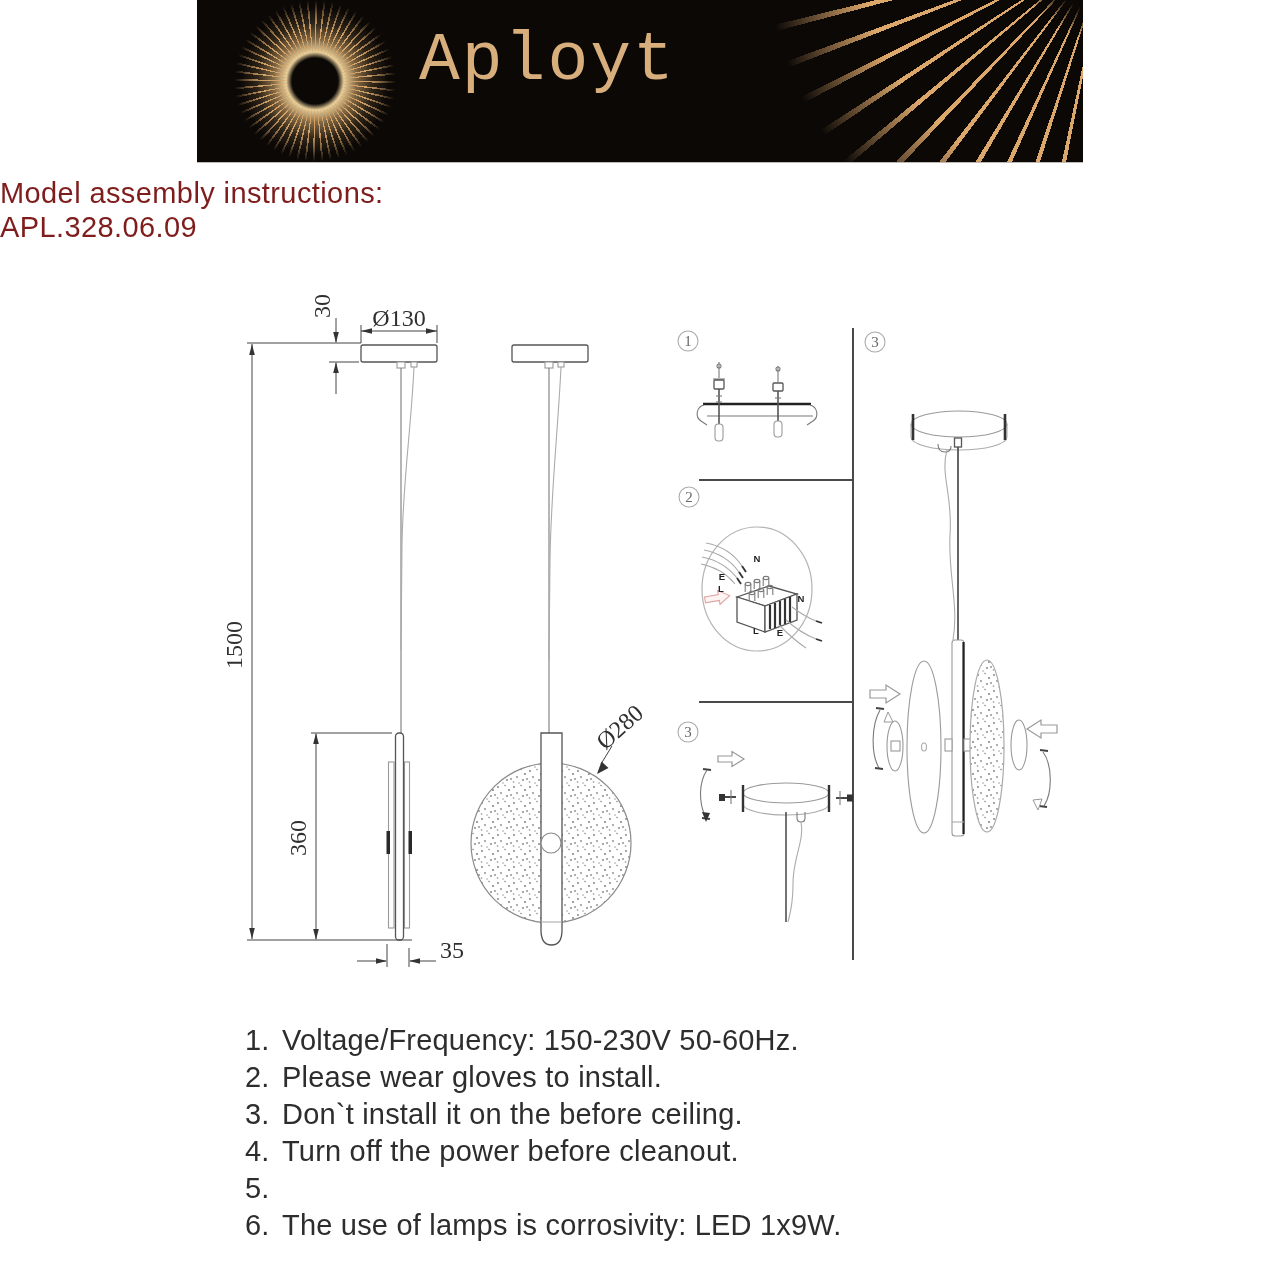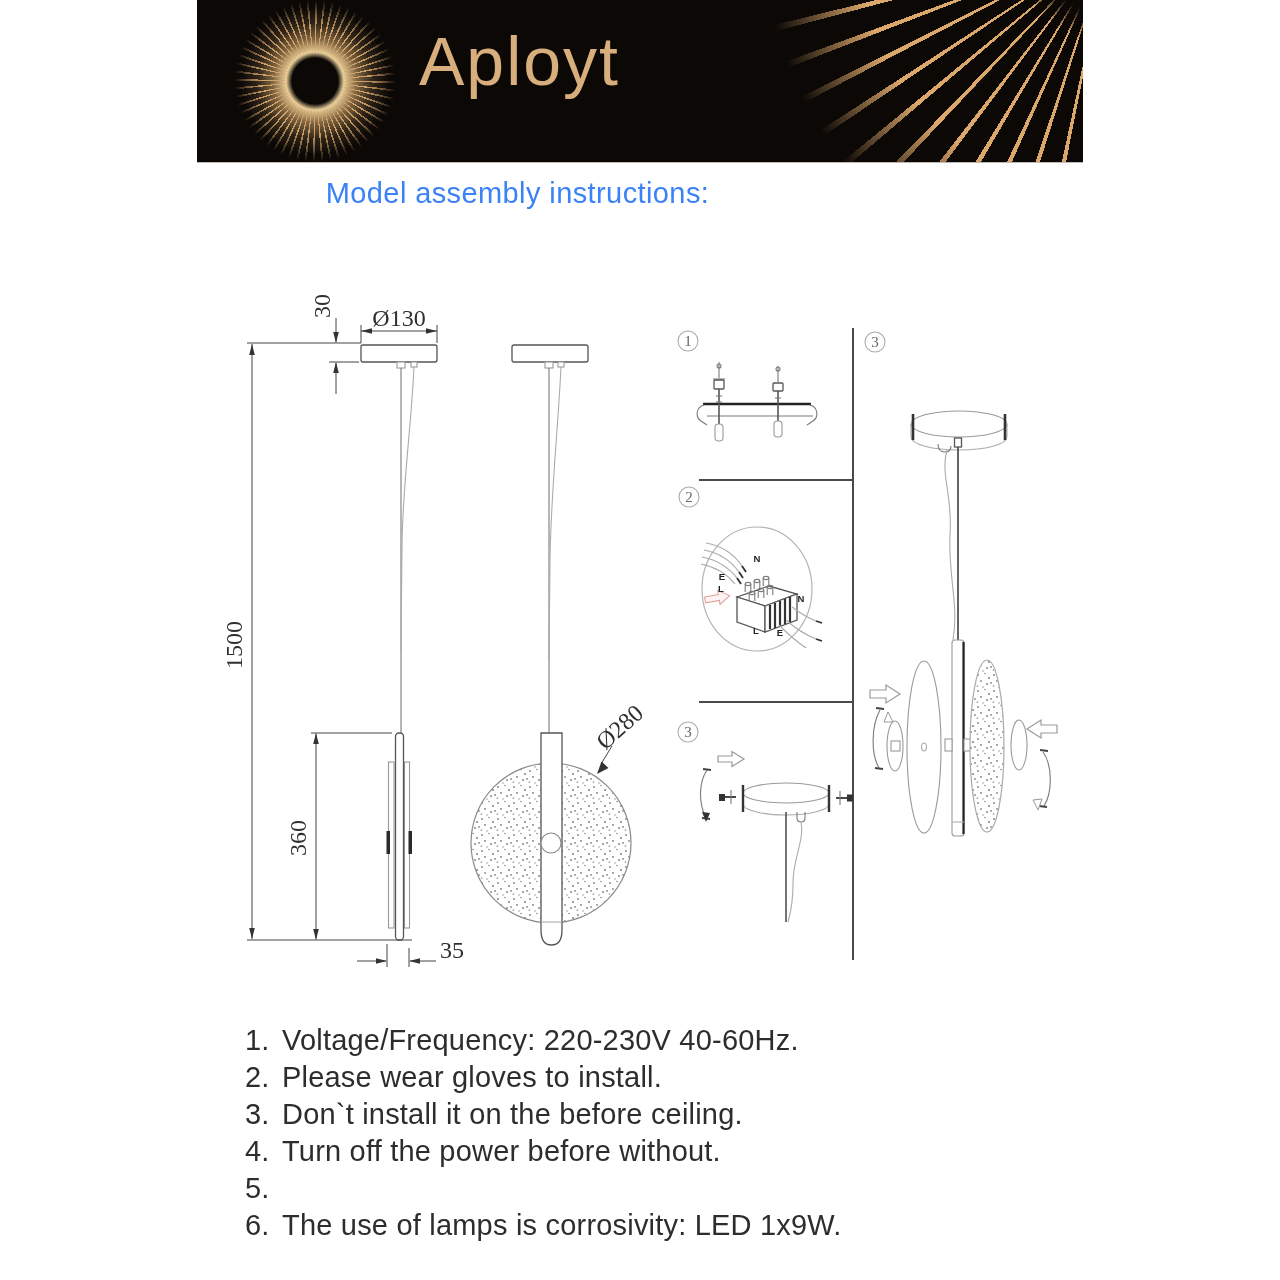--- a/index.html
+++ b/index.html
@@ -24,37 +24,37 @@
   .sun-rays {
     position:absolute; inset:0;
     background:repeating-conic-gradient(from 0deg at 50% 50%,
       #d2a268 0deg 1.5deg, rgba(0,0,0,0) 1.5deg 6deg);
     -webkit-mask-image:radial-gradient(circle at 50% 50%,
       transparent 0 27px, #000 35px 52px, rgba(0,0,0,0.55) 66px, transparent 81px);
     mask-image:radial-gradient(circle at 50% 50%,
       transparent 0 27px, #000 35px 52px, rgba(0,0,0,0.55) 66px, transparent 81px);
   }
   .brand {
-    position:absolute; left:222px; top:22px; font-family:Liberation Sans, sans-serif;
+    position:absolute; left:222px; top:22px; font-family:Liberation Mono, monospace;
     font-size:68px; line-height:1.15; letter-spacing:2px; color:#d8ae7c; font-weight:normal;
   }
   .corner-rays {
     position:absolute; top:0; right:0; width:330px; height:163px;
     background:repeating-conic-gradient(from 140deg at 108% -35%,
       #dca76b 0deg 1.05deg, rgba(0,0,0,0) 1.05deg 6.4deg);
     -webkit-mask-image:radial-gradient(circle at 108% -35%,
       rgba(0,0,0,0) 0 70px, #000 100px 250px, rgba(0,0,0,0) 345px);
     mask-image:radial-gradient(circle at 108% -35%,
       rgba(0,0,0,0) 0 70px, #000 100px 250px, rgba(0,0,0,0) 345px);
   }
 
   
   .title-line1, .title-line2 {
-    position:absolute; left:0; width:1035px; text-align:center;
-    color:#3b82f6; font-size:29px; letter-spacing:0.4px;
+    position:absolute; left:0; width:1035px; text-align:left;
+    color:#7f1d1d; font-size:29px; letter-spacing:0.4px;
   }
   .title-line1 { top:177px; }
   .title-line2 { top:211px; }
 
   
   #diagram { position:absolute; left:0; top:280px; }
   text.dim  { font-family:"Liberation Serif", serif; font-size:24px; fill:#2f2f2f; }
   text.step { font-family:"Liberation Serif", serif; font-size:15px; fill:#676767; }
   text.wire { font-family:"Liberation Sans", sans-serif; font-size:9.5px; font-weight:bold; fill:#222; }
   .s2 { stroke:#7a7a7a; stroke-width:1.1; fill:none; }
@@ -79,20 +79,21 @@
   <div id="banner">
     <div class="sun-box">
       <div class="sun-glow"></div>
       <div class="sun-rays"></div>
     </div>
     <div class="brand">Aployt</div>
     <div class="corner-rays"></div>
   </div>
 
   <div class="title-line1">Model assembly instructions:</div>
+  <div class="title-line2">APL.328.06.09</div>
 
   <svg id="diagram" width="1280" height="700" viewBox="0 280 1280 700" xmlns="http://www.w3.org/2000/svg">
     <defs>
       <pattern id="speck" width="16" height="16" patternUnits="userSpaceOnUse">
         <rect width="16" height="16" fill="#ffffff"></rect>
         <circle cx="2" cy="3" r="1" fill="#8a8a8a"></circle>
         <circle cx="9" cy="1.5" r="0.8" fill="#8a8a8a"></circle>
         <circle cx="13" cy="6" r="1.1" fill="#8a8a8a"></circle>
         <circle cx="5" cy="9" r="0.9" fill="#8a8a8a"></circle>
         <circle cx="11" cy="12" r="1" fill="#8a8a8a"></circle>
@@ -335,33 +336,33 @@
       <polygon points="1038,810 1033,800 1042,799" fill="#fff" stroke="#999" stroke-width="1"></polygon>
 
       <polygon class="blkarrow" points="870,690 886,690 886,685 900,694 886,703 886,698 870,698"></polygon>
       <polygon class="blkarrow" points="1057,725 1041,725 1041,720 1027,729 1041,738 1041,733 1057,733"></polygon>
     </g>
   </svg>
 
   <div id="instructions">
     <div class="row">
       <span class="num">1.</span>
-      <span class="txt">Voltage/Frequency: 220-230V 40-60Hz.</span>
+      <span class="txt">Voltage/Frequency: 150-230V 50-60Hz.</span>
     </div>
     <div class="row">
       <span class="num">2.</span>
       <span class="txt">Please wear gloves to install.</span>
     </div>
     <div class="row">
       <span class="num">3.</span>
       <span class="txt">Don`t install it on the before ceiling.</span>
     </div>
     <div class="row">
       <span class="num">4.</span>
-      <span class="txt">Turn off the power before without.</span>
+      <span class="txt">Turn off the power before cleanout.</span>
     </div>
     <div class="row">
       <span class="num">5.</span>
     </div>
     <div class="row">
       <span class="num">6.</span>
       <span class="txt">The use of lamps is corrosivity: LED 1x9W.</span>
     </div>
   </div>
 

